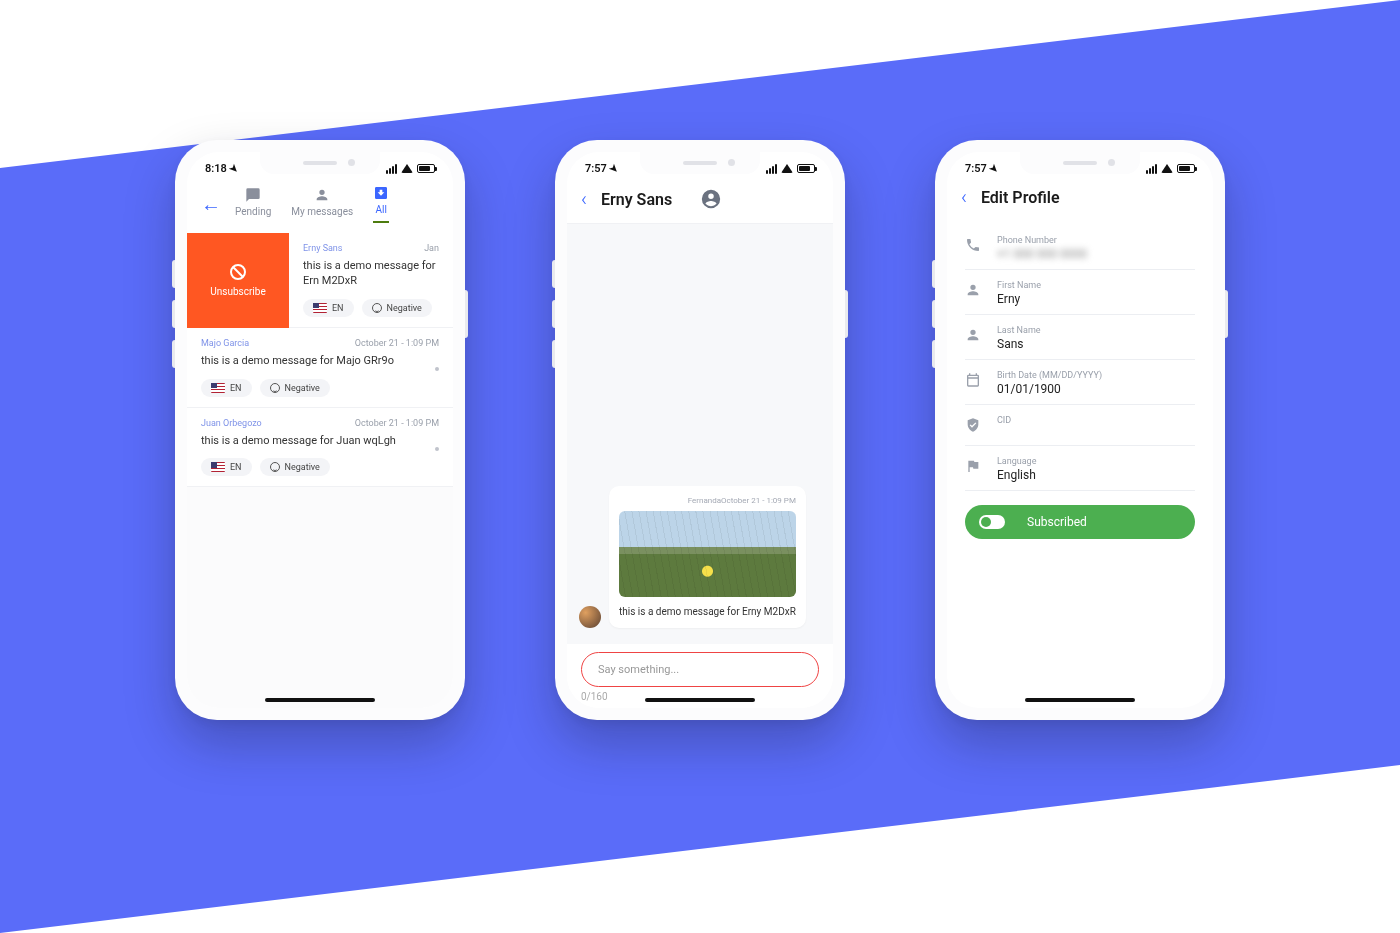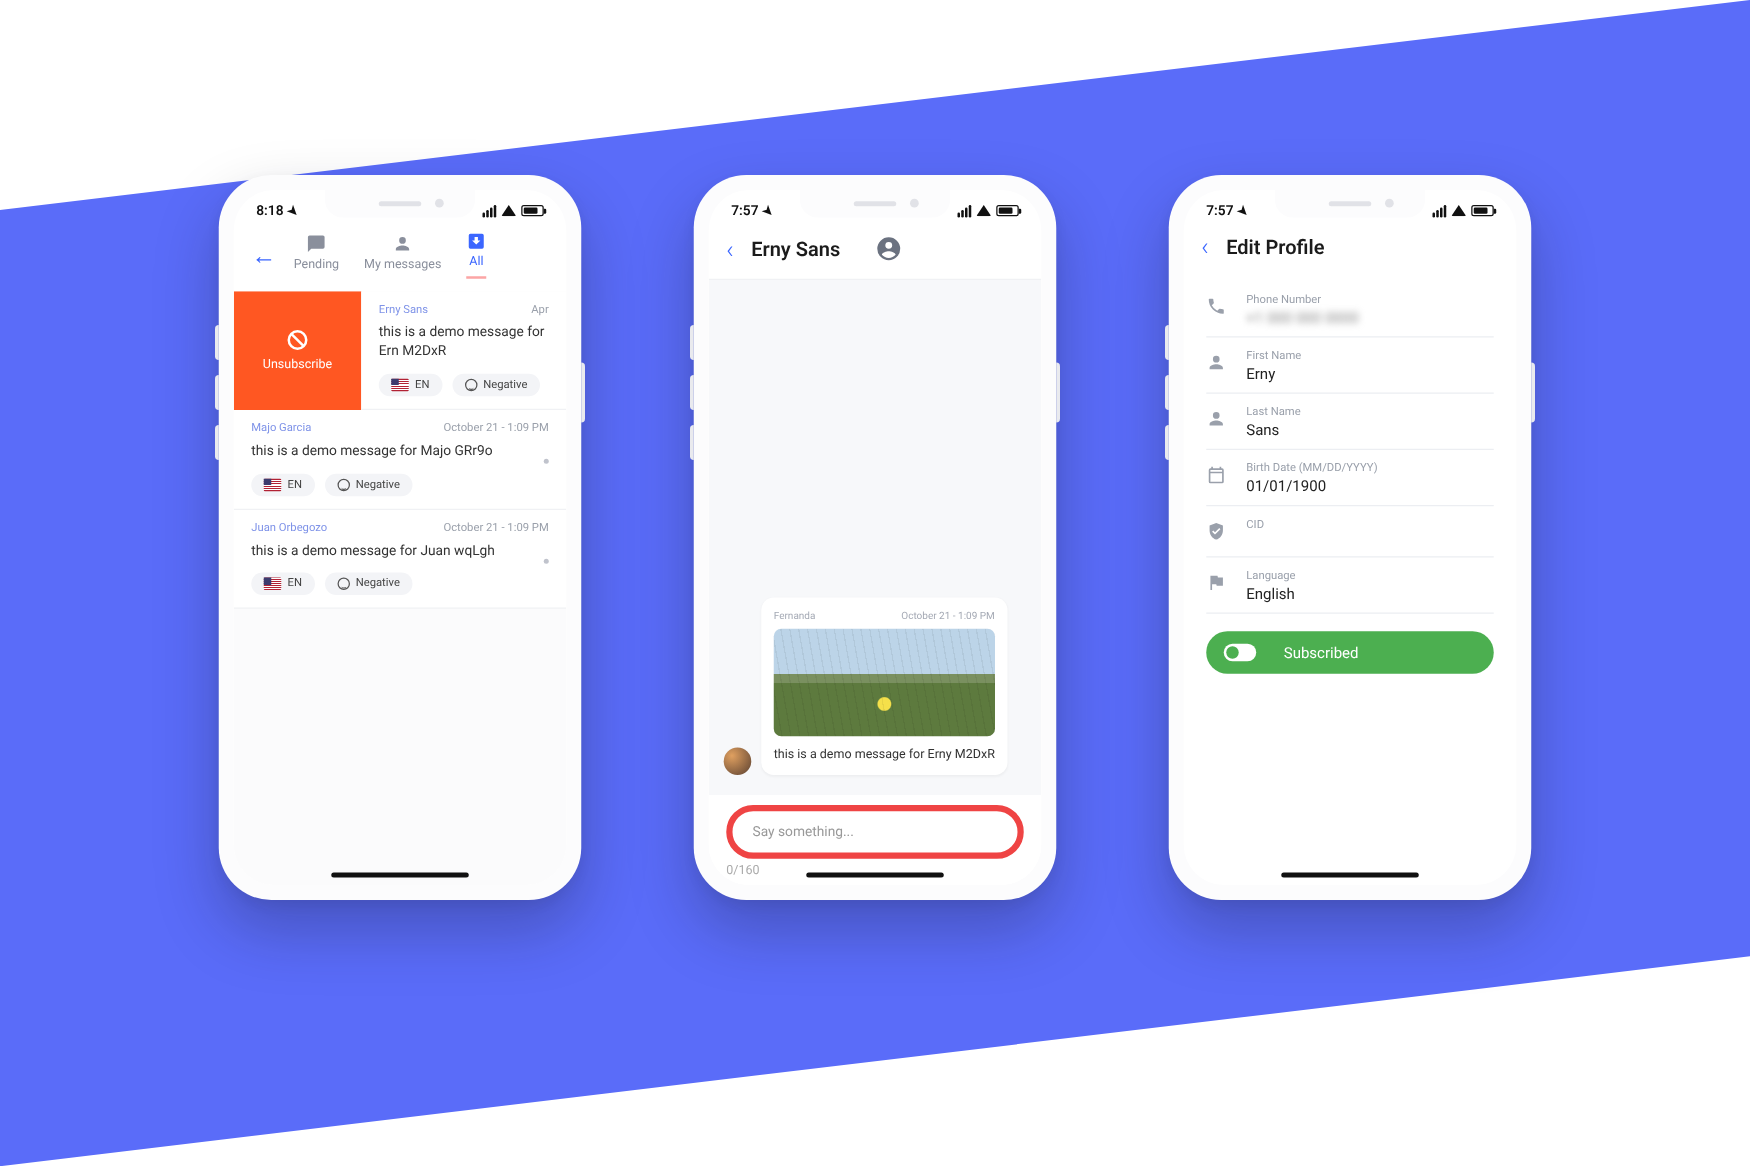--- a/index.html
+++ b/index.html
@@ -26,21 +26,21 @@
 .home-ind{position:absolute;bottom:6px;left:50%;transform:translateX(-50%);width:110px;height:4px;background:#111;border-radius:3px;z-index:6}
 
 
 .hdr{display:flex;align-items:center;padding:6px 14px 10px;gap:14px}
 .back{color:#3b66ff;font-size:20px;font-weight:300}
 .title{font-size:16px;font-weight:600;color:#1b1b1b}
 
 
 .tabs{display:flex;align-items:flex-end;gap:20px;flex:1;}
 .tab{display:flex;flex-direction:column;align-items:center;gap:3px;font-size:10px;color:#8a8f9c;padding-bottom:6px}
-.tab.active{color:#3b66ff;border-bottom:2px solid #fca5a5}
+.tab.active{color:#3b66ff;border-bottom:2px solid #4d7c0f}
 .tab .ticon{width:16px;height:16px;display:flex;align-items:center;justify-content:center}
 .ticon svg{width:16px;height:16px;fill:currentColor}
 
 
 .mlist{flex:1;overflow:hidden;background:#fbfbfc}
 .swipe{display:flex}
 .unsub{width:102px;background:#ff5722;color:#fff;display:flex;flex-direction:column;align-items:center;justify-content:center;gap:6px;font-size:10px}
 .unsub .ic{width:16px;height:16px;border:2px solid #fff;border-radius:50%;position:relative}
 .unsub .ic::after{content:"";position:absolute;left:50%;top:50%;width:14px;height:2px;background:#fff;transform:translate(-50%,-50%) rotate(45deg)}
 .msg{flex:1;background:#fff;padding:10px 14px 10px;border-bottom:1px solid #f0f1f4;position:relative}
@@ -56,26 +56,26 @@
 .sentico{width:10px;height:10px;border:1.5px solid #555;border-radius:50%;position:relative}
 .sentico::after{content:"";position:absolute;left:2px;top:5px;width:4px;height:2px;border-bottom:1.5px solid #555;border-radius:0 0 3px 3px}
 
 
 .chat-hdr{display:flex;align-items:center;padding:8px 14px 12px;gap:14px;border-bottom:1px solid #f0f1f4}
 .avatar-ic{width:22px;height:22px;color:#6b7280}
 .chatbody{flex:1;background:#f7f8fa;padding:16px 12px 8px;display:flex;flex-direction:column;justify-content:flex-end}
 .bubble-wrap{display:flex;align-items:flex-end;gap:8px;margin-bottom:8px}
 .ava{width:22px;height:22px;border-radius:50%;background:radial-gradient(circle at 30% 30%,#e0a060,#5a4030);flex-shrink:0}
 .bubble{background:#fff;border-radius:10px;padding:10px 10px 10px;max-width:200px;box-shadow:0 1px 2px rgba(0,0,0,.04)}
-.btop{display:flex;justify-content:space-between;font-size:8px;color:#a4a9b4;margin-bottom:6px}
+.btop{display:flex;justify-content:flex-end;font-size:8px;color:#a4a9b4;margin-bottom:6px}
 .bimg{width:100%;height:86px;border-radius:6px;margin-bottom:8px;background:linear-gradient(#bcd4e8 0 42%,#7a9060 42% 50%,#5d7a3e 50% 100%);position:relative;overflow:hidden}
 .bimg::before{content:"";position:absolute;inset:0;background:repeating-linear-gradient(80deg,rgba(0,0,0,0) 0 6px,rgba(0,0,0,.06) 6px 7px),radial-gradient(circle at 50% 70%,#f5e04a 0 5px,transparent 6px)}
 .btext{font-size:10px;color:#333;line-height:1.35}
 .compose{padding:8px 14px 6px;background:#fff}
-.cinput{border:5px solid #ef4444;border-radius:22px;padding:10px 16px;font-size:11px;color:#999}
+.cinput{border:1px solid #ef4444;border-radius:22px;padding:10px 16px;font-size:11px;color:#999}
 .ccount{font-size:10px;color:#aaa;margin-top:4px;padding-right:4px}
 
 
 .form{flex:1;padding:6px 18px 0}
 .field{display:flex;gap:14px;align-items:flex-start;padding:10px 0 8px;border-bottom:1px solid #eceef2}
 .field:last-of-type{border-bottom:none}
 .ficon{width:18px;color:#9aa0ab;padding-top:2px}
 .ficon svg{width:16px;height:16px;fill:currentColor}
 .fbody{flex:1}
 .flabel{font-size:9px;color:#9aa0ab;margin-bottom:2px}
@@ -138,21 +138,21 @@
   </div>
   <div class="mlist">
    <div class="swipe">
     <div class="unsub">
               <span class="ic"></span>
               <span>Unsubscribe</span>
             </div>
     <div class="msg">
      <div class="mtop">
                 <span class="sender">Erny Sans</span>
-                <span>Apr</span>
+                <span>Jan</span>
               </div>
      <div class="mbody">this is a demo message for Ern M2DxR</div>
      <div class="mchips">
       <span class="chip">
                   <span class="flag"></span>
                   <span>EN</span>
                 </span>
       <span class="chip">
                   <span class="sentico"></span>
                   <span>Negative</span>

